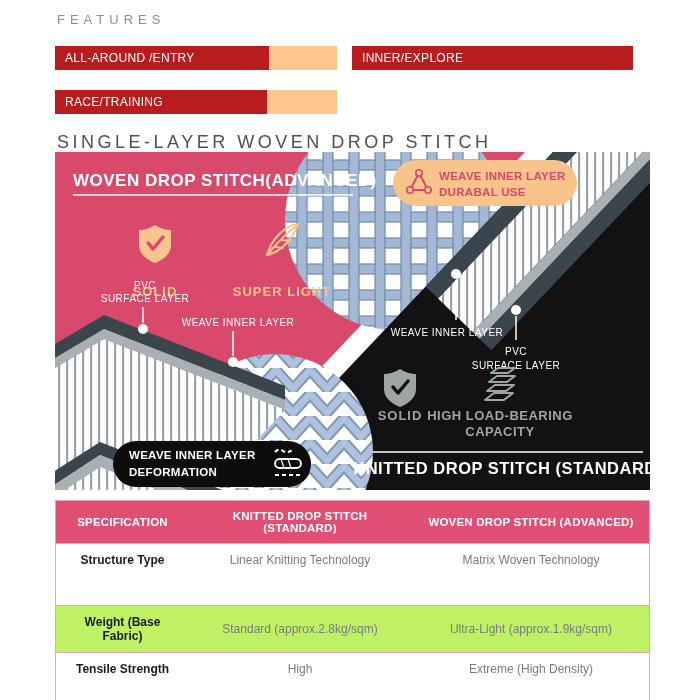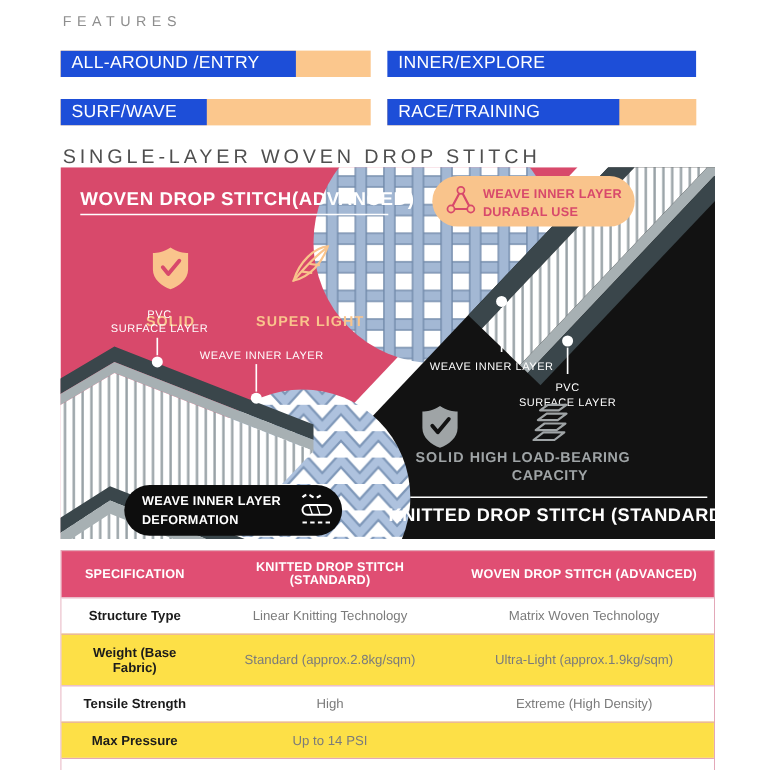--- a/index.html
+++ b/index.html
@@ -3,34 +3,34 @@
 <meta charset="utf-8">
 <style>
   html,body{margin:0;padding:0;background:#ffffff;}
   .canvas{position:relative;width:700px;height:700px;background:#fff;overflow:hidden;
           font-family:"Liberation Sans",sans-serif;text-align:center;}
   .features-title{position:absolute;left:57px;top:12px;font-size:13px;color:#8E8E8E;
           letter-spacing:5px;font-weight:400;}
   .bars{position:absolute;left:55px;top:46px;width:578px;display:grid;
         grid-template-columns:282px 281px;column-gap:15px;row-gap:20px;}
   .bar{height:24px;background:#FBC78D;position:relative;overflow:hidden;}
-  .bar-fill{height:100%;background:#1d4ed8;display:flex;align-items:center;
-        padding-left:10px;box-sizing:border-box;color:#fff;font-size:16px;
+  .bar-fill{height:100%;background:#b91c1c;display:flex;align-items:center;
+        padding-left:10px;box-sizing:border-box;color:#fff;font-size:12px;
         letter-spacing:0.3px;white-space:nowrap;}
   .section-title{position:absolute;left:57px;top:132px;font-size:18px;color:#4F4F4F;
         letter-spacing:3.5px;font-weight:400;}
   .diagram-wrap{position:absolute;left:55px;top:152px;width:595px;height:338px;}
   
   .spec-table{position:absolute;left:55px;top:500px;width:595px;
         border:1px solid #E3A8B8;box-sizing:border-box;}
   .t-row{display:grid;grid-template-columns:133px 222px 240px;align-items:center;}
   .t-head{background:#E04E73;color:#fff;font-weight:bold;font-size:11.5px;letter-spacing:0.2px;}
   .t-head .t-cell{padding:9px 10px;}
   .t-body .t-row{border-top:1px solid #E3A8B8;background:#fff;font-size:12px;}
-  .t-body .t-row.alt{background:#fde047;}
+  .t-body .t-row.alt{background:#bef264;margin-top:29px;}
   .t-cell{padding:9px 10px;box-sizing:border-box;}
   .t-label{font-weight:bold;color:#1B1B1B;}
   .t-val{color:#7B7B7B;}
   svg text{font-family:"Liberation Sans",sans-serif;}
 </style>
 </head>
 <body>
 
 <div class="canvas">
 
@@ -38,25 +38,20 @@
 
   <div class="bars">
     <div class="bar">
       <div class="bar-fill" style="width:76%">
         <span>ALL-AROUND /ENTRY</span>
       </div>
     </div>
     <div class="bar">
       <div class="bar-fill" style="width:100%">
         <span>INNER/EXPLORE</span>
-      </div>
-    </div>
-    <div class="bar">
-      <div class="bar-fill" style="width:47%">
-        <span>SURF/WAVE</span>
       </div>
     </div>
     <div class="bar">
       <div class="bar-fill" style="width:75%">
         <span>RACE/TRAINING</span>
       </div>
     </div>
   </div>
 
   <div class="section-title">SINGLE-LAYER WOVEN DROP STITCH</div>

